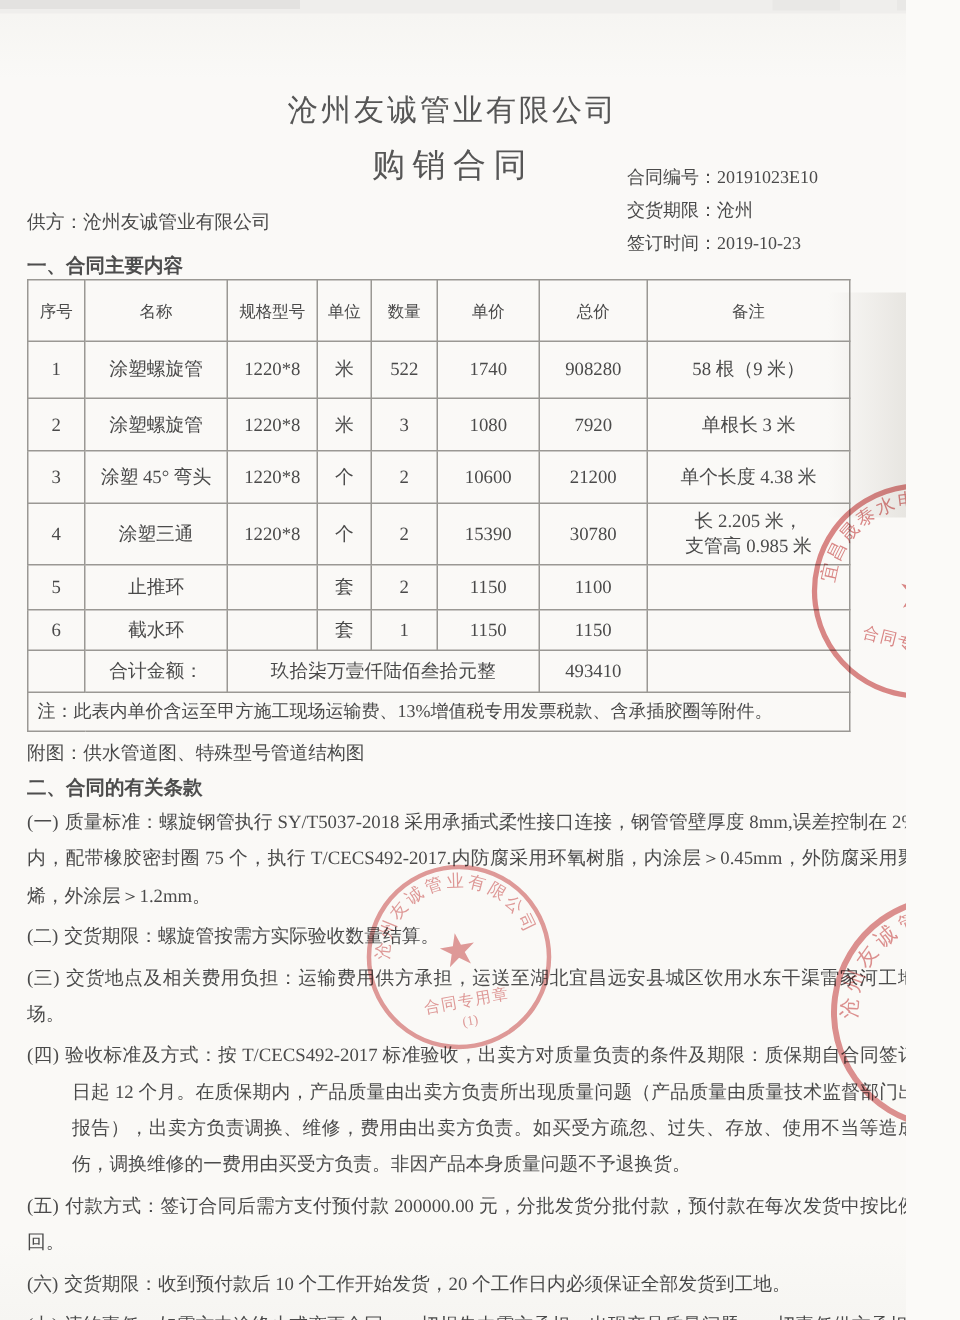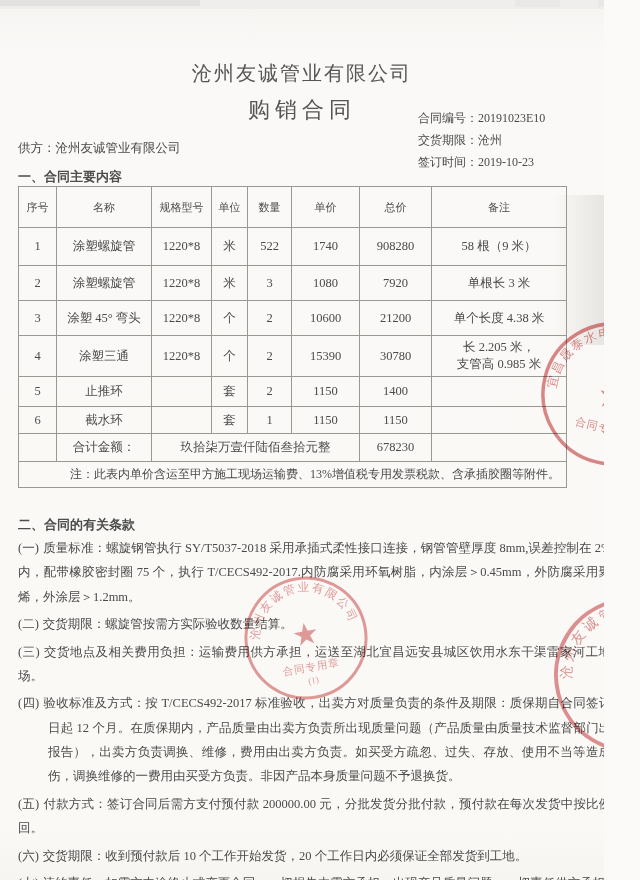--- a/index.html
+++ b/index.html
@@ -35,21 +35,21 @@
   thead tr { height:41px; }
   tbody tr:nth-child(1) { height:38px; }
   tbody tr:nth-child(2) { height:35px; }
   tbody tr:nth-child(3) { height:35px; }
   tbody tr:nth-child(4) { height:41px; }
   tbody tr:nth-child(5) { height:30px; }
   tbody tr:nth-child(6) { height:27px; }
   tbody tr:nth-child(7) { height:28px;margin-top:48px; }
   tbody tr:nth-child(8) { height:26px; }
   td.c-remark { white-space:pre-line; line-height:1.35; }
-  td.note-cell { text-align:right; font-size:12px; padding:3px 6px;margin-top:32px; }
+  td.note-cell { text-align:left; font-size:12px; padding:3px 6px;margin-top:32px; }
   
   .attachment { position:absolute; left:18px; top:494px; font-size:12.5px; }
   .clauses { position:absolute; left:18px; top:536px; width:606px; font-size:12.5px;
              line-height:1.95; text-align:justify; }
   .clause { margin-bottom:3px; }
   .clause.hang { padding-left:30px; text-indent:-30px; }
   .cno { margin-right:4px; }
   
   .seal { position:absolute; mix-blend-mode:multiply; pointer-events:none; }
   .seal svg text { font-family:"Liberation Serif", serif; }
@@ -155,46 +155,47 @@
         <td class="c-remark">长 2.205 米，
 支管高 0.985 米</td>
       </tr>
       <tr>
         <td>5</td>
         <td>止推环</td>
         <td></td>
         <td>套</td>
         <td>2</td>
         <td>1150</td>
-        <td>1400</td>
+        <td>1100</td>
         <td class="c-remark"></td>
       </tr>
       <tr>
         <td>6</td>
         <td>截水环</td>
         <td></td>
         <td>套</td>
         <td>1</td>
         <td>1150</td>
         <td>1150</td>
         <td class="c-remark"></td>
       </tr>
       <tr>
         <td></td>
         <td>合计金额：</td>
         <td colspan="4">玖拾柒万壹仟陆佰叁拾元整</td>
-        <td>678230</td>
+        <td>493410</td>
         <td></td>
       </tr>
       <tr>
         <td colspan="8" class="note-cell">注：此表内单价含运至甲方施工现场运输费、13%增值税专用发票税款、含承插胶圈等附件。</td>
       </tr>
     </tbody>
   </table>
 
+  <div class="attachment">附图：供水管道图、特殊型号管道结构图</div>
 
   <div class="sec-head" style="top:516px;">二、合同的有关条款</div>
 
   <div class="clauses">
     <p class="clause"><span class="cno">(一)</span><span>质量标准：螺旋钢管执行 SY/T5037-2018 采用承插式柔性接口连接，钢管管壁厚度 8mm,误差控制在 2%以内，配带橡胶密封圈 75 个，执行 T/CECS492-2017.内防腐采用环氧树脂，内涂层＞0.45mm，外防腐采用聚乙烯，外涂层＞1.2mm。</span></p>
     <p class="clause"><span class="cno">(二)</span><span>交货期限：螺旋管按需方实际验收数量结算。</span></p>
     <p class="clause"><span class="cno">(三)</span><span>交货地点及相关费用负担：运输费用供方承担，运送至湖北宜昌远安县城区饮用水东干渠雷家河工地现场。</span></p>
     <p class="clause hang"><span class="cno">(四)</span><span>验收标准及方式：按 T/CECS492-2017 标准验收，出卖方对质量负责的条件及期限：质保期自合同签订之日起 12 个月。在质保期内，产品质量由出卖方负责所出现质量问题（产品质量由质量技术监督部门出具报告），出卖方负责调换、维修，费用由出卖方负责。如买受方疏忽、过失、存放、使用不当等造成损伤，调换维修的一费用由买受方负责。非因产品本身质量问题不予退换货。</span></p>
     <p class="clause"><span class="cno">(五)</span><span>付款方式：签订合同后需方支付预付款 200000.00 元，分批发货分批付款，预付款在每次发货中按比例扣回。</span></p>
     <p class="clause"><span class="cno">(六)</span><span>交货期限：收到预付款后 10 个工作开始发货，20 个工作日内必须保证全部发货到工地。</span></p>

